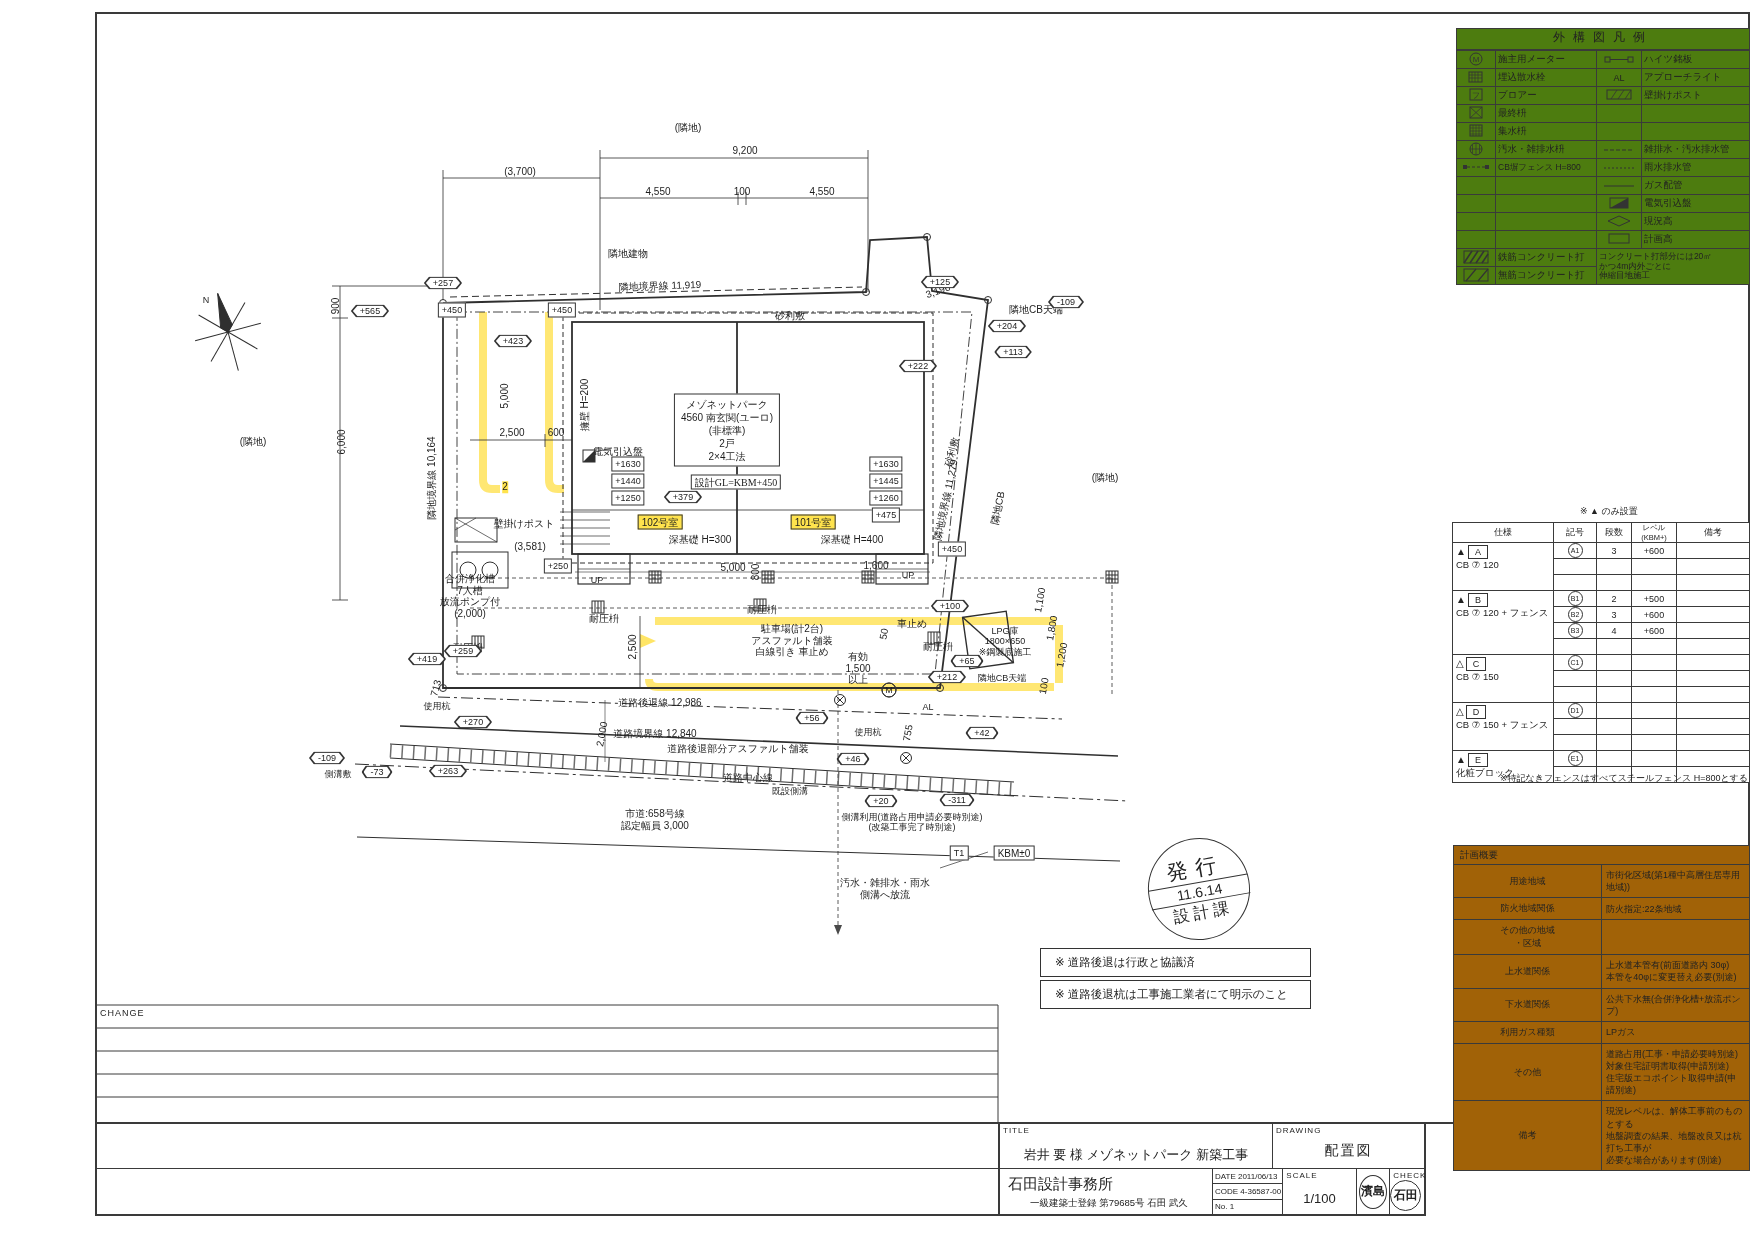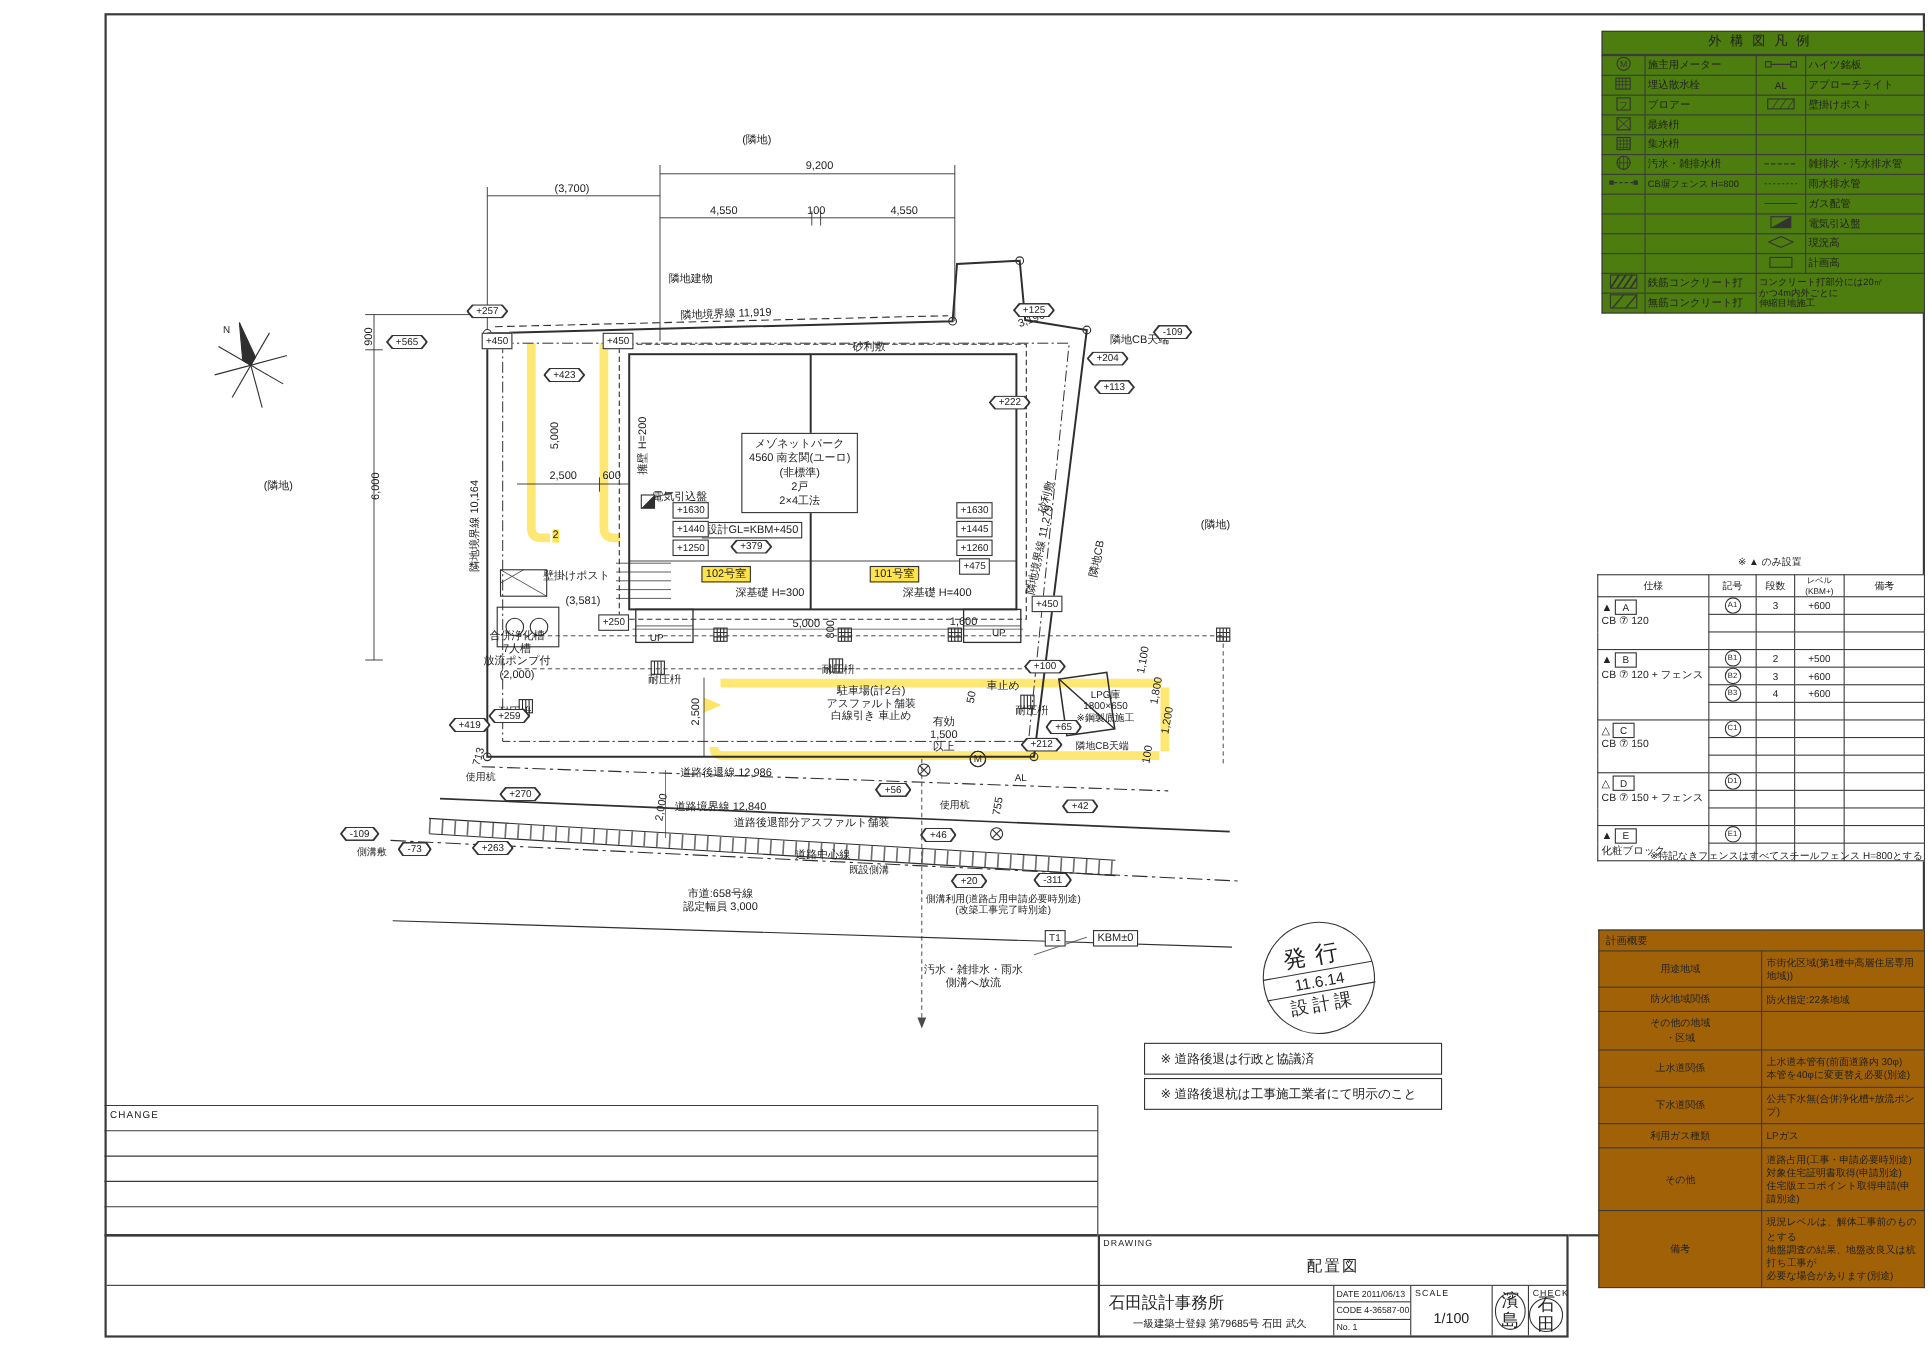--- a/index.html
+++ b/index.html
@@ -67,22 +67,22 @@
   .tb-office{width:214px;border-right:1.5px solid #3a3a3a;position:relative;}
   .tb-office .o1{position:absolute;left:8px;top:6px;font-size:15px;}
   .tb-office .o2{position:absolute;left:30px;bottom:4px;font-size:9.5px;}
   .tb-meta{width:70px;border-right:1.5px solid #3a3a3a;display:flex;flex-direction:column;}
   .tb-meta div{flex:1;font-size:8px;display:flex;align-items:center;padding-left:2px;border-bottom:1px solid #3a3a3a;white-space:nowrap;}
   .tb-meta div:last-child{border-bottom:none;}
   .tb-scale{width:73px;border-right:1.5px solid #3a3a3a;position:relative;}
   .tb-scale .big{position:absolute;left:0;right:0;bottom:8px;text-align:center;font-size:13px;}
   .tb-seal{width:33px;border-right:1.5px solid #3a3a3a;display:flex;align-items:center;justify-content:center;}
   .tb-check{width:34px;position:relative;display:flex;align-items:flex-end;justify-content:flex-start;padding-bottom:3px;}
-  .seal{border:1.3px solid #333;border-radius:50%;width:24px;height:30px;font-size:16px;line-height:1.1;
-        display:flex;align-items:center;justify-content:center;text-align:center;word-break:break-all;padding:1px;}
+  .seal{border:1.3px solid #333;border-radius:50%;width:24px;height:30px;font-size:12px;line-height:1.1;
+        display:flex;align-items:center;justify-content:center;text-align:center;word-break:break-all;padding:1px;font-weight:bold;}
   .seal.round{width:27px;height:27px;}
 </style>
 </head>
 <body>
 
 <div class="sheet">
   <div class="frame"></div>
 
   <svg class="plan" width="1754" height="1240" viewBox="0 0 1754 1240">
 
@@ -250,21 +250,21 @@
       <span class="pl " style="left: 505px; top: 396px; transform: translate(-50%, -50%) rotate(-90deg);">5,000</span>
       <span class="pl " style="left: 512px; top: 433px;">2,500</span>
       <span class="pl " style="left: 556px; top: 433px;">600</span>
       <span class="pl " style="left: 585px; top: 405px; transform: translate(-50%, -50%) rotate(-90deg);">擁壁 H=200</span>
       <span class="pl " style="left: 618px; top: 452px;">電気引込盤</span>
       <span class="pl boxml" style="left: 727px; top: 430px;">メゾネットパーク
 4560 南玄関(ユーロ)
 (非標準)
 2戸
 2×4工法</span>
-      <span class="pl box" style="left: 684px; top: 482px;">設計GL=KBM+450</span>
+      <span class="pl box" style="left: 736px; top: 482px; font-family: Liberation Serif, serif;">設計GL=KBM+450</span>
       <span class="pl box sm" style="left: 628px; top: 464px;">+1630</span>
       <span class="pl box sm" style="left: 628px; top: 481px;">+1440</span>
       <span class="pl box sm" style="left: 628px; top: 498px;">+1250</span>
       <span class="pl dia" style="left: 683px; top: 497px;"><i>+379</i></span>
       <span class="pl box sm" style="left: 886px; top: 464px;">+1630</span>
       <span class="pl box sm" style="left: 886px; top: 481px;">+1445</span>
       <span class="pl box sm" style="left: 886px; top: 498px;">+1260</span>
       <span class="pl box sm" style="left: 886px; top: 515px;">+475</span>
       <span class="pl hl" style="left: 505px; top: 487px;">2</span>
       <span class="pl box hl" style="left: 660px; top: 522px;">102号室</span>
@@ -649,20 +649,24 @@
     <div class="r1">発行</div>
     <div class="r2">11.6.14</div>
     <div class="r3">設計課</div>
   </div>
 
   <div class="changearea">
       <div class="divline"></div>
     </div>
   <div class="tblock">
     <div class="tb-r1">
+      <div class="tb-title">
+        <div class="mini">TITLE</div>
+        <div class="big">岩井 要 様  メゾネットパーク 新築工事</div>
+      </div>
       <div class="tb-draw">
         <div class="mini">DRAWING</div>
         <div class="big">配置図</div>
       </div>
     </div>
     <div class="tb-r2">
       <div class="tb-office">
         <div class="o1">石田設計事務所</div>
         <div class="o2">一級建築士登録 第79685号 石田 武久</div>
       </div>

